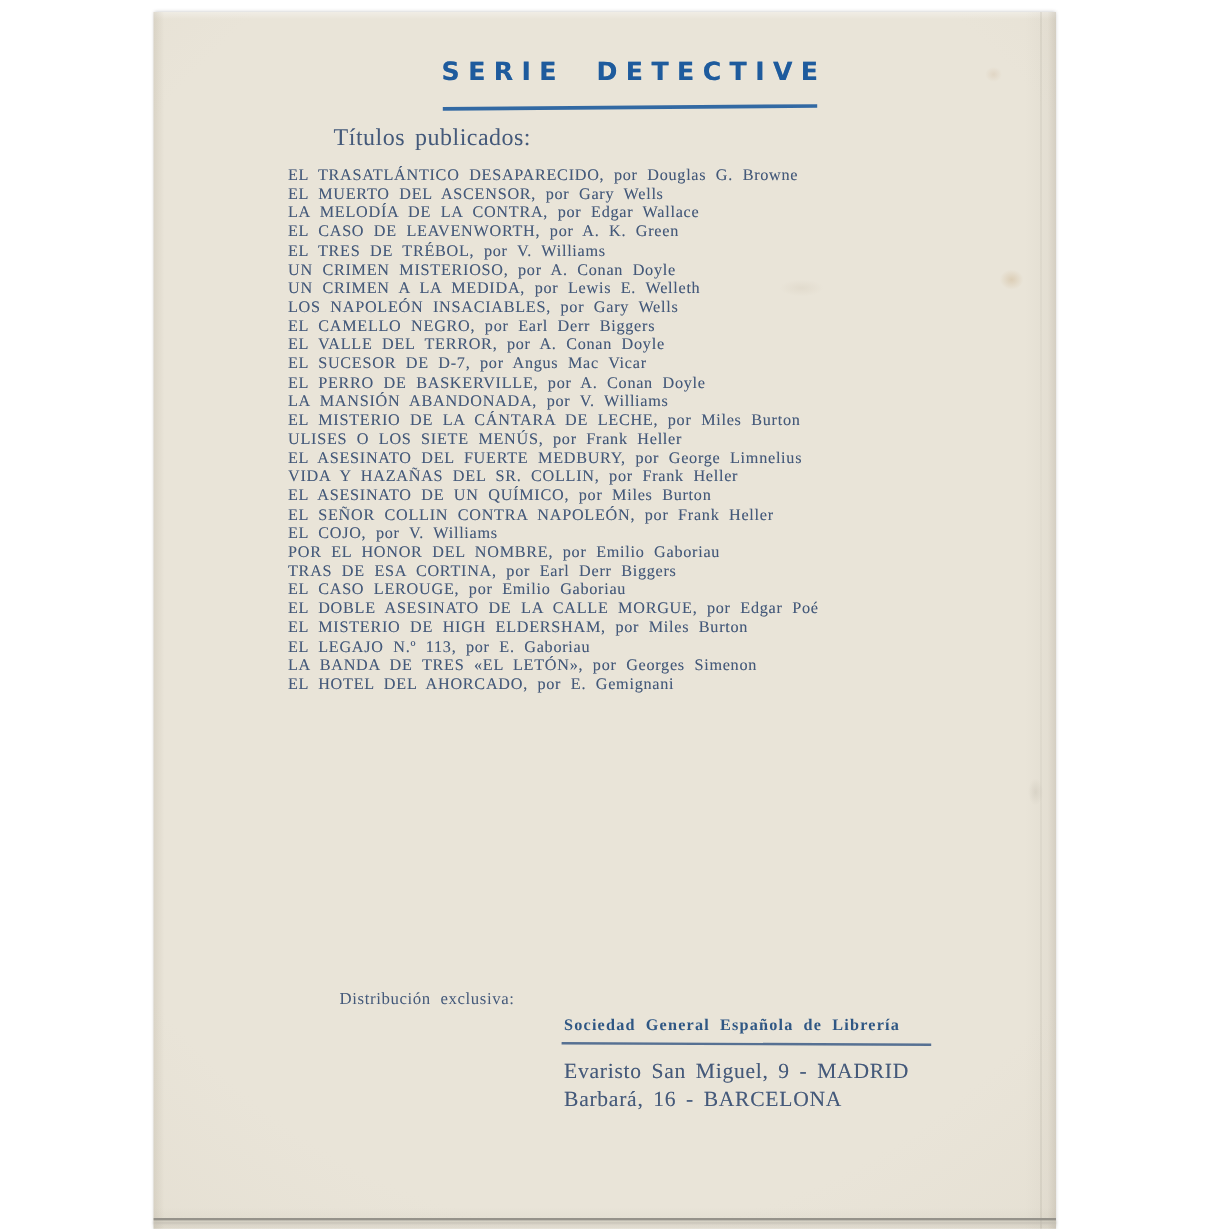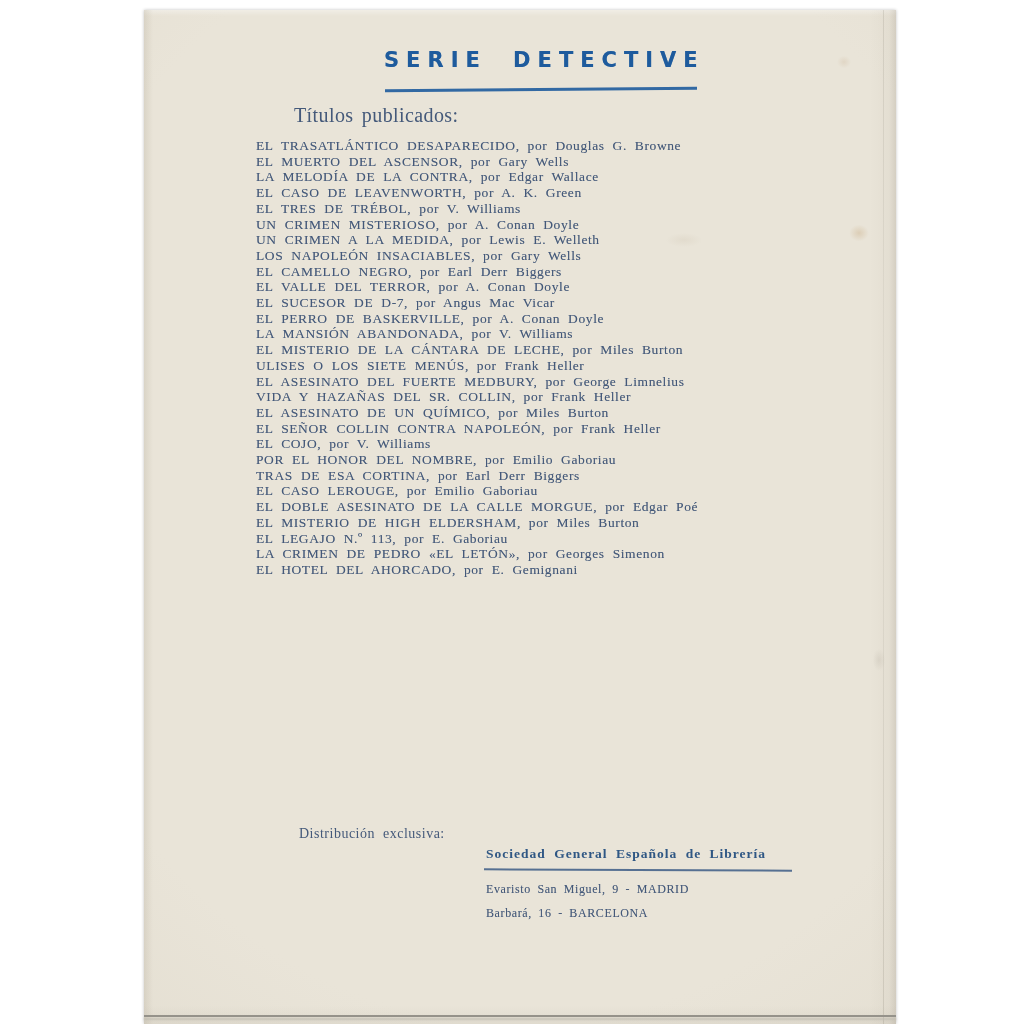--- a/index.html
+++ b/index.html
@@ -18,21 +18,20 @@
       radial-gradient(14px 12px at 715px 223px, rgba(190,155,105,.30), rgba(190,155,105,0) 70%),
       radial-gradient(10px 9px at 700px 52px, rgba(185,150,110,.18), rgba(185,150,110,0) 70%),
       radial-gradient(9px 16px at 735px 650px, rgba(120,110,95,.12), rgba(120,110,95,0) 70%),
       radial-gradient(26px 10px at 540px 230px, rgba(160,140,110,.10), rgba(160,140,110,0) 70%),
       linear-gradient(90deg, rgba(150,140,120,.18) 0px, rgba(150,140,120,0) 9px),
       linear-gradient(270deg, rgba(140,130,115,.22) 0px, rgba(140,130,115,.06) 7px, rgba(140,130,115,0) 26px),
       linear-gradient(0deg, rgba(140,135,120,.10) 0px, rgba(140,135,120,0) 18px),
       linear-gradient(180deg, rgba(255,255,255,.35) 0px, rgba(255,255,255,0) 6px),
       radial-gradient(120% 100% at 50% 45%, var(--paper) 55%, var(--paper-dark) 100%);
     box-shadow:0 0 3px rgba(0,0,0,.25);
-    margin-left:16px;
   }
   
   .page::before{
     content:"";position:absolute;top:0;right:12px;width:1px;height:100%;
     background:linear-gradient(180deg, rgba(120,115,100,.18), rgba(120,115,100,.05) 40%, rgba(120,115,100,.20));
   }
   .page-bottom-edge{
     position:absolute;left:0;bottom:7px;width:100%;height:2px;
     background:#95928a;box-shadow:0 3px 2px rgba(190,186,175,.8);
   }
@@ -68,21 +67,21 @@
     position:absolute;left:342px;top:836px;
     font-size:13.5px;font-weight:bold;color:#2f5784;
     letter-spacing:1px;word-spacing:4px;white-space:nowrap;
   }
   .distributor-underline{
     position:absolute;left:340px;top:859px;width:308px;height:2px;
     background:#3c5c86;transform:rotate(0.25deg);opacity:.85;
   }
   .address-line{
     position:absolute;left:342px;
-    font-size:12px;color:var(--ink);letter-spacing:.6px;word-spacing:3px;
+    font-size:18px;color:var(--ink);letter-spacing:.6px;word-spacing:3px;
     white-space:nowrap;text-shadow:0 0 .4px rgba(68,89,122,.35);
   }
   .address-madrid{top:872px;}
   .address-barcelona{top:896px;}
 </style>
 </head>
 <body>
 
 <div class="page">
   <h1 class="series-title">SERIE DETECTIVE</h1>
@@ -110,21 +109,21 @@
       <div class="book-line">VIDA Y HAZAÑAS DEL SR. COLLIN, por Frank Heller</div>
       <div class="book-line">EL ASESINATO DE UN QUÍMICO, por Miles Burton</div>
       <div class="book-line">EL SEÑOR COLLIN CONTRA NAPOLEÓN, por Frank Heller</div>
       <div class="book-line">EL COJO, por V. Williams</div>
       <div class="book-line">POR EL HONOR DEL NOMBRE, por Emilio Gaboriau</div>
       <div class="book-line">TRAS DE ESA CORTINA, por Earl Derr Biggers</div>
       <div class="book-line">EL CASO LEROUGE, por Emilio Gaboriau</div>
       <div class="book-line">EL DOBLE ASESINATO DE LA CALLE MORGUE, por Edgar Poé</div>
       <div class="book-line">EL MISTERIO DE HIGH ELDERSHAM, por Miles Burton</div>
       <div class="book-line">EL LEGAJO N.º 113, por E. Gaboriau</div>
-      <div class="book-line">LA CRIMEN DE PEDRO «EL LETÓN», por Georges Simenon</div>
+      <div class="book-line">LA BANDA DE TRES «EL LETÓN», por Georges Simenon</div>
       <div class="book-line">EL HOTEL DEL AHORCADO, por E. Gemignani</div>
     </div>
 
   <div class="dist-label">Distribución exclusiva:</div>
 
   <div class="distributor-name">Sociedad General Española de Librería</div>
   <div class="distributor-underline"></div>
   <div class="address-line address-madrid">Evaristo San Miguel, 9 - MADRID</div>
   <div class="address-line address-barcelona">Barbará, 16 - BARCELONA</div>
 

